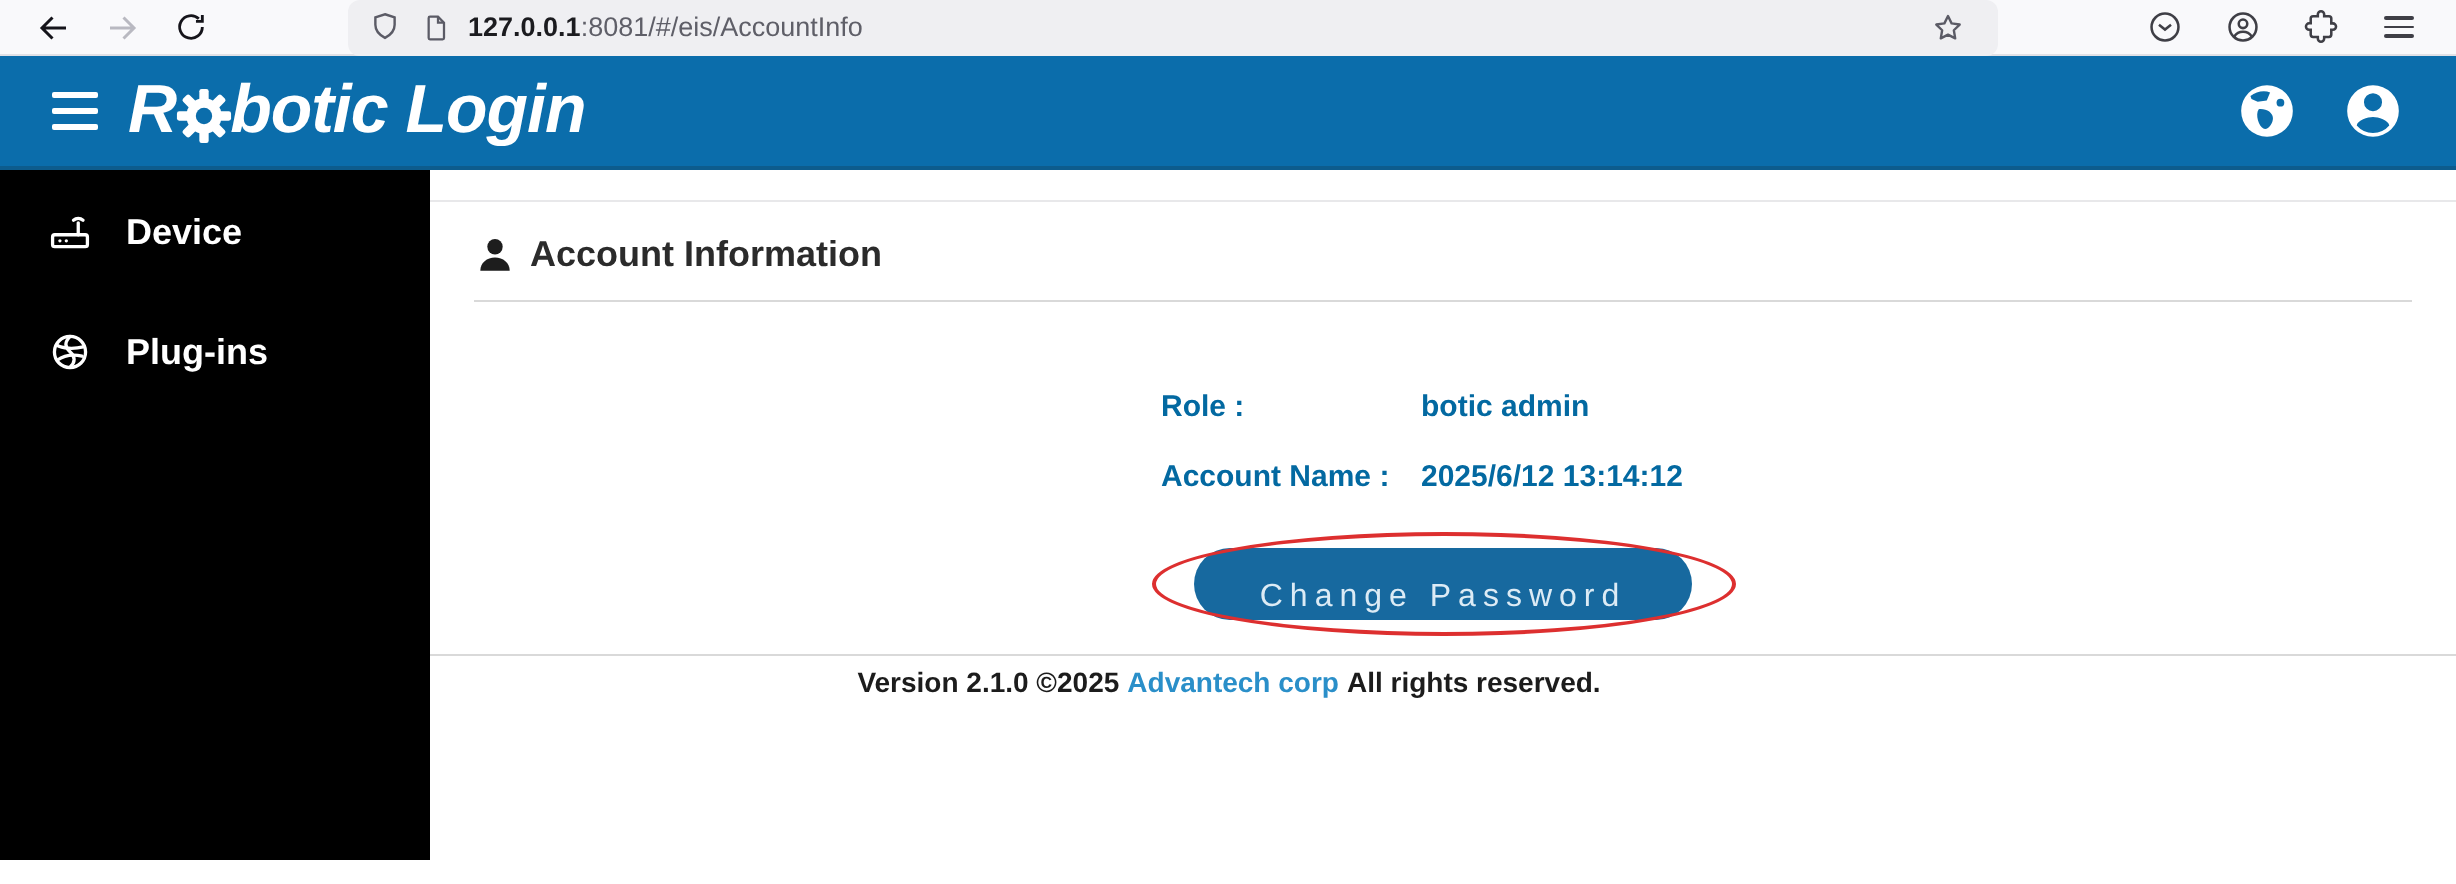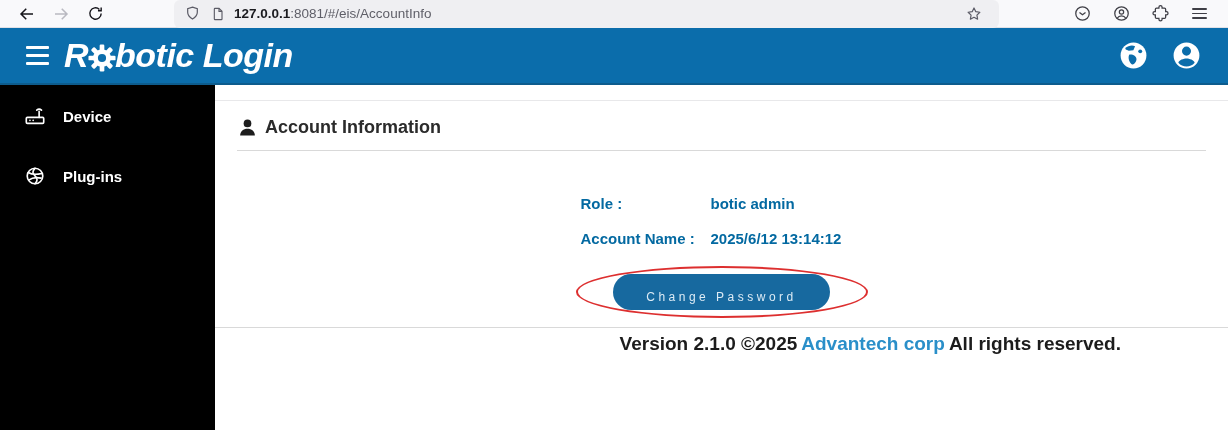--- a/index.html
+++ b/index.html
@@ -33,44 +33,44 @@
   .logo { margin-left:15px; display:flex; align-items:center; color:#fff; font-size:34px;
           font-weight:bold; font-style:italic; letter-spacing:-0.5px; white-space:nowrap; }
   .logo-gear { width:28px; height:28px; margin:4px -1px 0 0; }
   .appbar-right { margin-left:auto; display:flex; align-items:center; gap:21px; }
   .appbar-right button { background:none; border:none; width:32px; height:32px; padding:0; cursor:pointer; }
 
   
   .page-body { display:flex; height:345px; }
   .sidebar { width:215px; background:#000; flex:none; padding-top:17px; }
   .side-item { display:flex; align-items:center; height:28px; margin-bottom:32px;
-               padding:0 28px 0 24px; gap:17px; color:#fff; font-weight:700; font-size:15px; cursor:pointer; }
+               padding:0 28px 0 24px; gap:17px; color:#fff; font-weight:700; font-size:18px; cursor:pointer; }
   .side-item svg { flex:none; }
   .side-chevron { margin-left:auto; }
 
   .main { flex:1; background:#fff; position:relative; }
   .card-top-line { margin-top:15px; border-top:1px solid #e8e8ea; }
   .title-row { display:flex; align-items:center; gap:7px; margin:16px 22px 0;
                font-size:18px; font-weight:600; color:#2b2b2b; }
   .title-divider { margin:12px 22px 0; border-top:1px solid #d9d9d9; }
 
   .fields { width:282px; margin:44px auto 0; display:grid; grid-template-columns:130px 1fr;
             row-gap:18px; font-size:15px; font-weight:700; color:#0369a1; white-space:nowrap; }
 
   .btn-wrap { position:relative; text-align:center; margin-top:27px; height:36px; }
   .change-btn { height:36px; padding:16px 33px; border:none; border-radius:18px; background:#17699f;
-                color:#dcebf5; font-size:12px; letter-spacing:3.5px; font-weight:500;
+                color:#dcebf5; font-size:16px; letter-spacing:3.5px; font-weight:500;
                 font-family:"Liberation Sans", sans-serif; cursor:pointer; }
   .red-ellipse { position:absolute; left:50%; top:50%; width:292px; height:52px;
                  transform:translate(-50%,-50%); border:2px solid #dd2f2f; border-radius:50%;
                  pointer-events:none; }
 
   .footer { margin-top:17px; border-top:1px solid #d9d9d9; }
-  .footer p { text-align:right; transform:translateX(-107px); margin-top:5px;
-              font-size:19px; font-weight:700; color:#1c1c1c; }
+  .footer p { text-align:center; transform:translateX(-107px); margin-top:5px;
+              font-size:14px; font-weight:700; color:#1c1c1c; }
   .footer a { color:#2a8fc9; text-decoration:none; margin:0 4px; }
 </style>
 </head>
 <body>
 
 <div class="browser">
   <button class="nav-btn">
     <svg width="18" height="18" viewBox="0 0 24 24" fill="none" stroke-width="2">
         <path d="M20 12H5M11 5l-7 7 7 7"></path>
       </svg>

